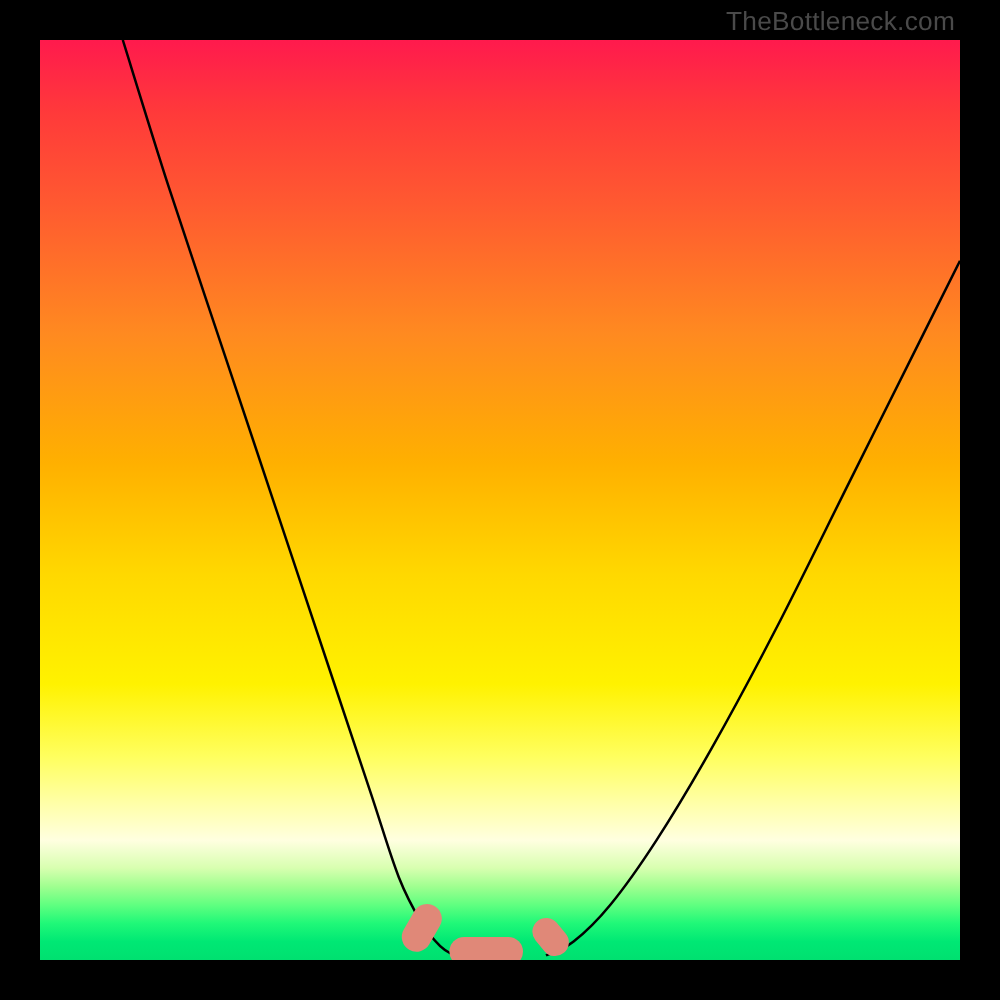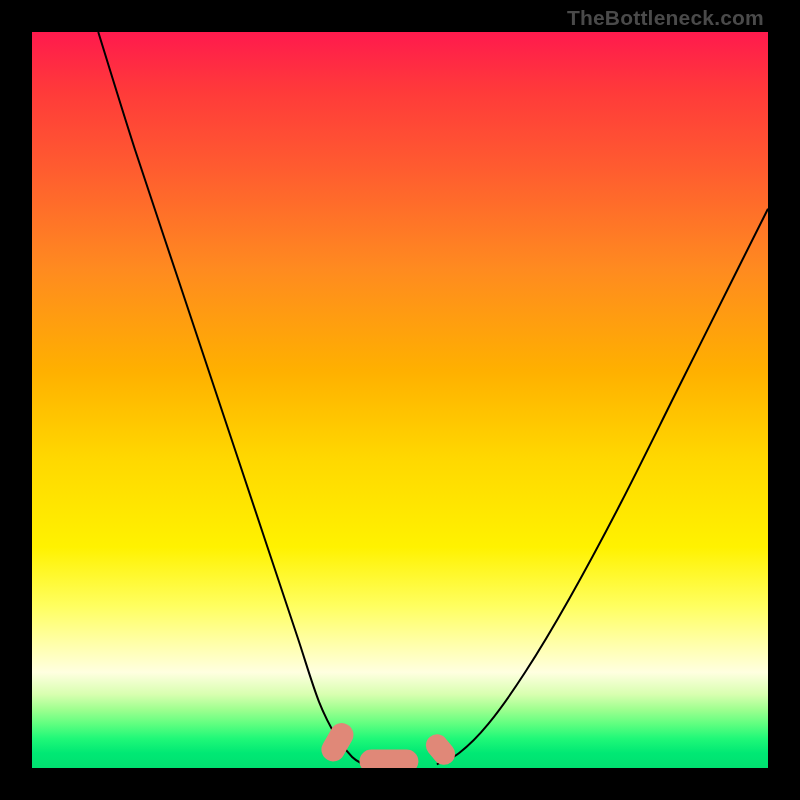--- a/index.html
+++ b/index.html
@@ -44,21 +44,21 @@
       #00e874 98%,
       #00e070 100%
     );
   }
   .watermark {
     position: absolute;
     top: 6px;
     right: 36px;
     color: #4a4a4a;
     font-size: 21px;
-    font-weight: 700;
+    font-weight: 400;
     letter-spacing: 0.2px;
   }
   svg.curves {
     position: absolute;
     top: 0;
     left: 0;
     width: 736px;
     height: 736px;
   }
   .curve {

